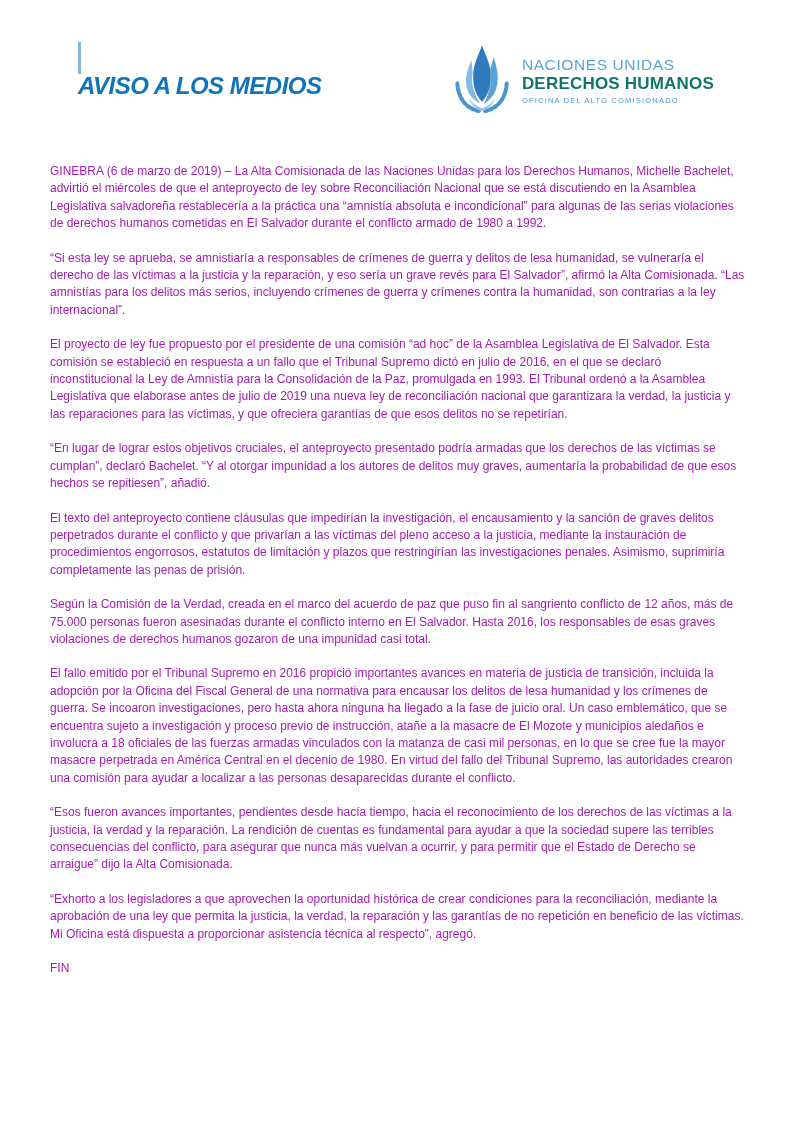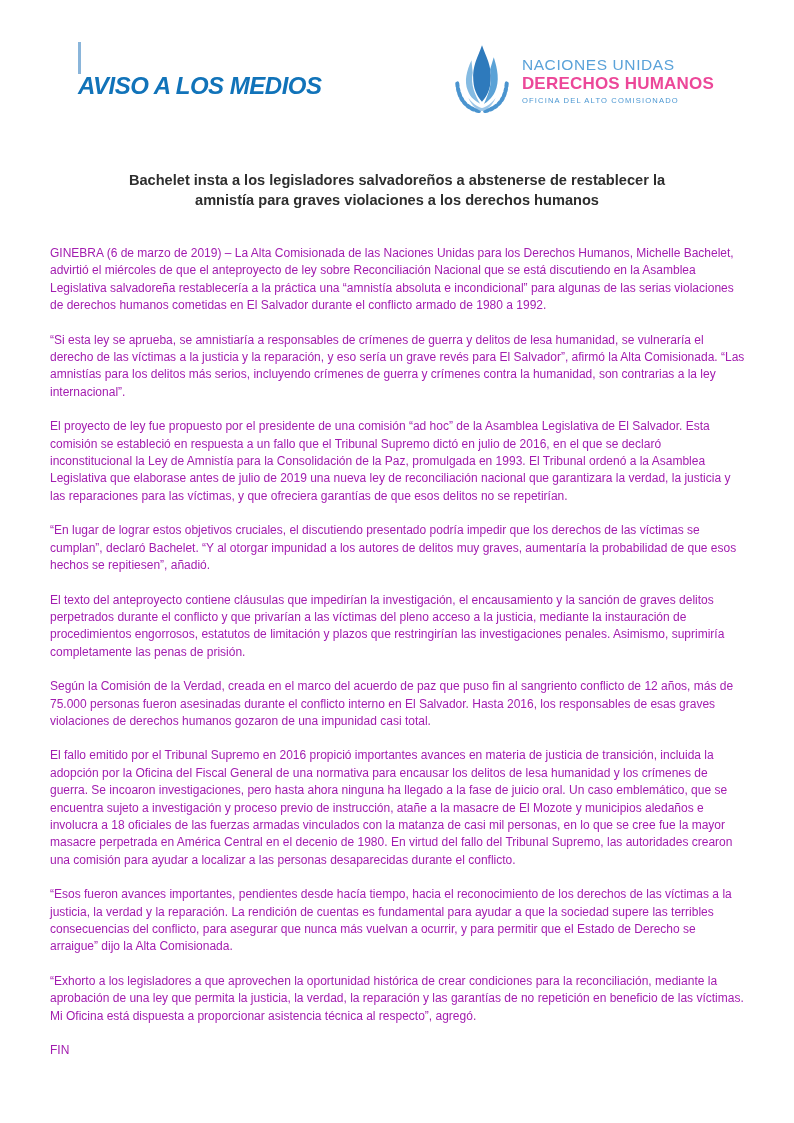--- a/index.html
+++ b/index.html
@@ -55,21 +55,21 @@
   .unlogo-line1 {
     font-size: 15.5px;
     color: #5aa2d9;
     letter-spacing: 0.6px;
     line-height: 18px;
     white-space: nowrap;
   }
   .unlogo-line2 {
     font-size: 17px;
     font-weight: bold;
-    color: #ec4899;
+    color: #0f766e;
     letter-spacing: 0.2px;
     line-height: 19px;
     white-space: nowrap;
   }
   .unlogo-line3 {
     font-size: 7.6px;
     font-weight: normal;
     color: #4b97d2;
     letter-spacing: 1.15px;
     line-height: 12px;
@@ -121,30 +121,26 @@
       </svg>
       <div class="unlogo-text">
         <div class="unlogo-line1">NACIONES UNIDAS</div>
         <div class="unlogo-line2">DERECHOS HUMANOS</div>
         <div class="unlogo-line3">OFICINA DEL ALTO COMISIONADO</div>
       </div>
     </div>
 
   </div>
 
-  <div class="doc-title">
-    <div>Bachelet insta a los legisladores salvadoreños a abstenerse de restablecer la</div>
-    <div>amnistía para graves violaciones a los derechos humanos</div>
-  </div>
 
   <div class="article">
     <p>GINEBRA (6 de marzo de 2019) – La Alta Comisionada de las Naciones Unidas para los Derechos Humanos, Michelle Bachelet, advirtió el miércoles de que el anteproyecto de ley sobre Reconciliación Nacional que se está discutiendo en la Asamblea Legislativa salvadoreña restablecería a la práctica una “amnistía absoluta e incondicional” para algunas de las serias violaciones de derechos humanos cometidas en El Salvador durante el conflicto armado de 1980 a 1992.</p>
     <p>“Si esta ley se aprueba, se amnistiaría a responsables de crímenes de guerra y delitos de lesa humanidad, se vulneraría el derecho de las víctimas a la justicia y la reparación, y eso sería un grave revés para El Salvador”, afirmó la Alta Comisionada. “Las amnistías para los delitos más serios, incluyendo crímenes de guerra y crímenes contra la humanidad, son contrarias a la ley internacional”.</p>
     <p>El proyecto de ley fue propuesto por el presidente de una comisión “ad hoc” de la Asamblea Legislativa de El Salvador. Esta comisión se estableció en respuesta a un fallo que el Tribunal Supremo dictó en julio de 2016, en el que se declaró inconstitucional la Ley de Amnistía para la Consolidación de la Paz, promulgada en 1993. El Tribunal ordenó a la Asamblea Legislativa que elaborase antes de julio de 2019 una nueva ley de reconciliación nacional que garantizara la verdad, la justicia y las reparaciones para las víctimas, y que ofreciera garantías de que esos delitos no se repetirían.</p>
-    <p>“En lugar de lograr estos objetivos cruciales, el discutiendo presentado podría impedir que los derechos de las víctimas se cumplan”, declaró Bachelet. “Y al otorgar impunidad a los autores de delitos muy graves, aumentaría la probabilidad de que esos hechos se repitiesen”, añadió.</p>
+    <p>“En lugar de lograr estos objetivos cruciales, el anteproyecto presentado podría armadas que los derechos de las víctimas se cumplan”, declaró Bachelet. “Y al otorgar impunidad a los autores de delitos muy graves, aumentaría la probabilidad de que esos hechos se repitiesen”, añadió.</p>
     <p>El texto del anteproyecto contiene cláusulas que impedirían la investigación, el encausamiento y la sanción de graves delitos perpetrados durante el conflicto y que privarían a las víctimas del pleno acceso a la justicia, mediante la instauración de procedimientos engorrosos, estatutos de limitación y plazos que restringirían las investigaciones penales. Asimismo, suprimiría completamente las penas de prisión.</p>
     <p>Según la Comisión de la Verdad, creada en el marco del acuerdo de paz que puso fin al sangriento conflicto de 12 años, más de 75.000 personas fueron asesinadas durante el conflicto interno en El Salvador. Hasta 2016, los responsables de esas graves violaciones de derechos humanos gozaron de una impunidad casi total.</p>
     <p>El fallo emitido por el Tribunal Supremo en 2016 propició importantes avances en materia de justicia de transición, incluida la adopción por la Oficina del Fiscal General de una normativa para encausar los delitos de lesa humanidad y los crímenes de guerra. Se incoaron investigaciones, pero hasta ahora ninguna ha llegado a la fase de juicio oral. Un caso emblemático, que se encuentra sujeto a investigación y proceso previo de instrucción, atañe a la masacre de El Mozote y municipios aledaños e involucra a 18 oficiales de las fuerzas armadas vinculados con la matanza de casi mil personas, en lo que se cree fue la mayor masacre perpetrada en América Central en el decenio de 1980. En virtud del fallo del Tribunal Supremo, las autoridades crearon una comisión para ayudar a localizar a las personas desaparecidas durante el conflicto.</p>
     <p>“Esos fueron avances importantes, pendientes desde hacía tiempo, hacia el reconocimiento de los derechos de las víctimas a la justicia, la verdad y la reparación. La rendición de cuentas es fundamental para ayudar a que la sociedad supere las terribles consecuencias del conflicto, para asegurar que nunca más vuelvan a ocurrir, y para permitir que el Estado de Derecho se arraigue” dijo la Alta Comisionada.</p>
     <p>“Exhorto a los legisladores a que aprovechen la oportunidad histórica de crear condiciones para la reconciliación, mediante la aprobación de una ley que permita la justicia, la verdad, la reparación y las garantías de no repetición en beneficio de las víctimas. Mi Oficina está dispuesta a proporcionar asistencia técnica al respecto”, agregó.</p>
     <p class="fin">FIN</p>
   </div>
 
 </div>
 

